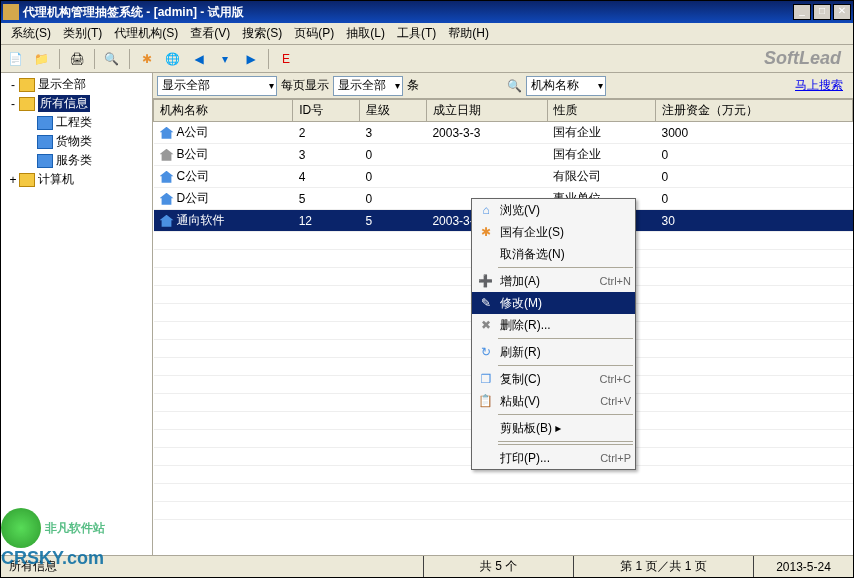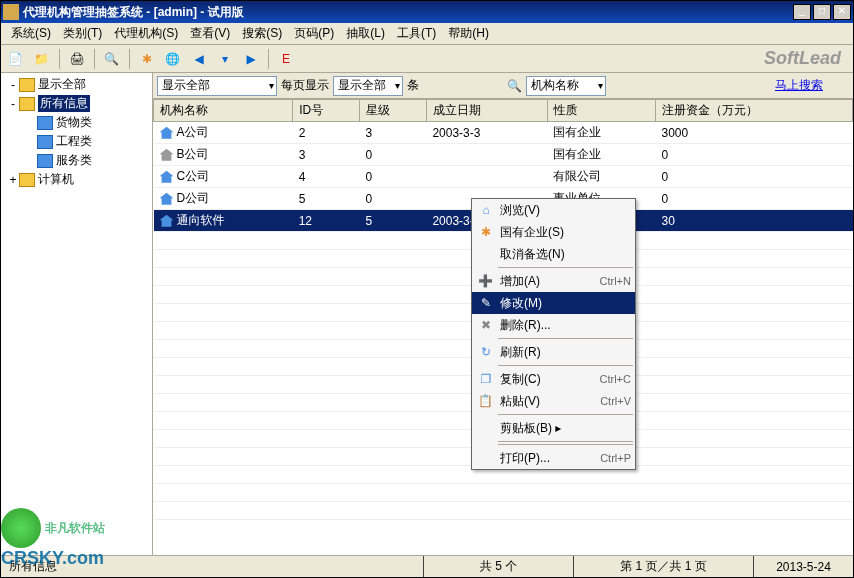--- a/index.html
+++ b/index.html
@@ -18,21 +18,21 @@
 .content{display:flex;height:calc(100% - 94px);}
 .sidebar{width:152px;background:#fff;border-right:1px solid #aca899;padding:2px;overflow:auto;}
 .tree-node{display:flex;align-items:center;padding:1px 0;white-space:nowrap;}
 .tree-indent{display:inline-block;}
 .tree-icon{width:16px;height:14px;background:#f4c842;border:1px solid #b8860b;margin-right:3px;display:inline-block;}
 .tree-icon.blue{background:#4a90e2;border-color:#1a60b2;}
 .main{flex:1;display:flex;flex-direction:column;}
 .filter-bar{height:26px;background:#ece9d8;border-bottom:1px solid #aca899;display:flex;align-items:center;padding:0 4px;gap:4px;}
 .combo{height:20px;background:#fff;border:1px solid #7f9db9;padding:0 16px 0 4px;position:relative;display:inline-flex;align-items:center;}
 .combo::after{content:"▾";position:absolute;right:2px;font-size:10px;color:#000;}
-.search-link{color:#0000ee;text-decoration:underline;margin-left:auto;margin-right:26px;}
+.search-link{color:#0000ee;text-decoration:underline;margin-left:auto;margin-right:6px;}
 .table-wrap{flex:1;overflow:auto;background:#fff;position:relative;}
 table{width:100%;border-collapse:collapse;}
 th{background:#ece9d8;border:1px solid #aca899;text-align:left;padding:2px 6px;font-weight:normal;height:20px;}
 td{border-bottom:1px solid #eee;padding:2px 6px;height:18px;}
 tr.selected td{background:#0a246a;color:#fff;}
 .house-icon{display:inline-block;width:14px;height:12px;background:#4a90e2;clip-path:polygon(50% 0,100% 45%,85% 45%,85% 100%,15% 100%,15% 45%,0 45%);margin-right:3px;vertical-align:middle;}
 .house-icon.gray{background:#999;}
 .context-menu{position:absolute;left:470px;top:197px;width:165px;background:#f5f5f5;border:1px solid #666;box-shadow:2px 2px 3px rgba(0,0,0,0.3);z-index:100;}
 .ctx-item{display:flex;align-items:center;height:22px;padding:0 4px;}
 .ctx-item.sel{background:#0a246a;color:#fff;}
@@ -102,27 +102,27 @@
       <div class="tree-node">
         <span class="tree-indent" style="width:4px"></span>
         <span style="width:12px;text-align:center">-</span>
         <span class="tree-icon "></span>
         <span style="background:#0a246a;color:#fff;padding:0 2px">所有信息</span>
       </div>
       <div class="tree-node">
         <span class="tree-indent" style="width:22px"></span>
         <span style="width:12px;text-align:center"></span>
         <span class="tree-icon blue"></span>
-        <span>货物类</span>
+        <span>工程类</span>
       </div>
       <div class="tree-node">
         <span class="tree-indent" style="width:22px"></span>
         <span style="width:12px;text-align:center"></span>
         <span class="tree-icon blue"></span>
-        <span>工程类</span>
+        <span>货物类</span>
       </div>
       <div class="tree-node">
         <span class="tree-indent" style="width:22px"></span>
         <span style="width:12px;text-align:center"></span>
         <span class="tree-icon blue"></span>
         <span>服务类</span>
       </div>
       <div class="tree-node">
         <span class="tree-indent" style="width:4px"></span>
         <span style="width:12px;text-align:center">+</span>

